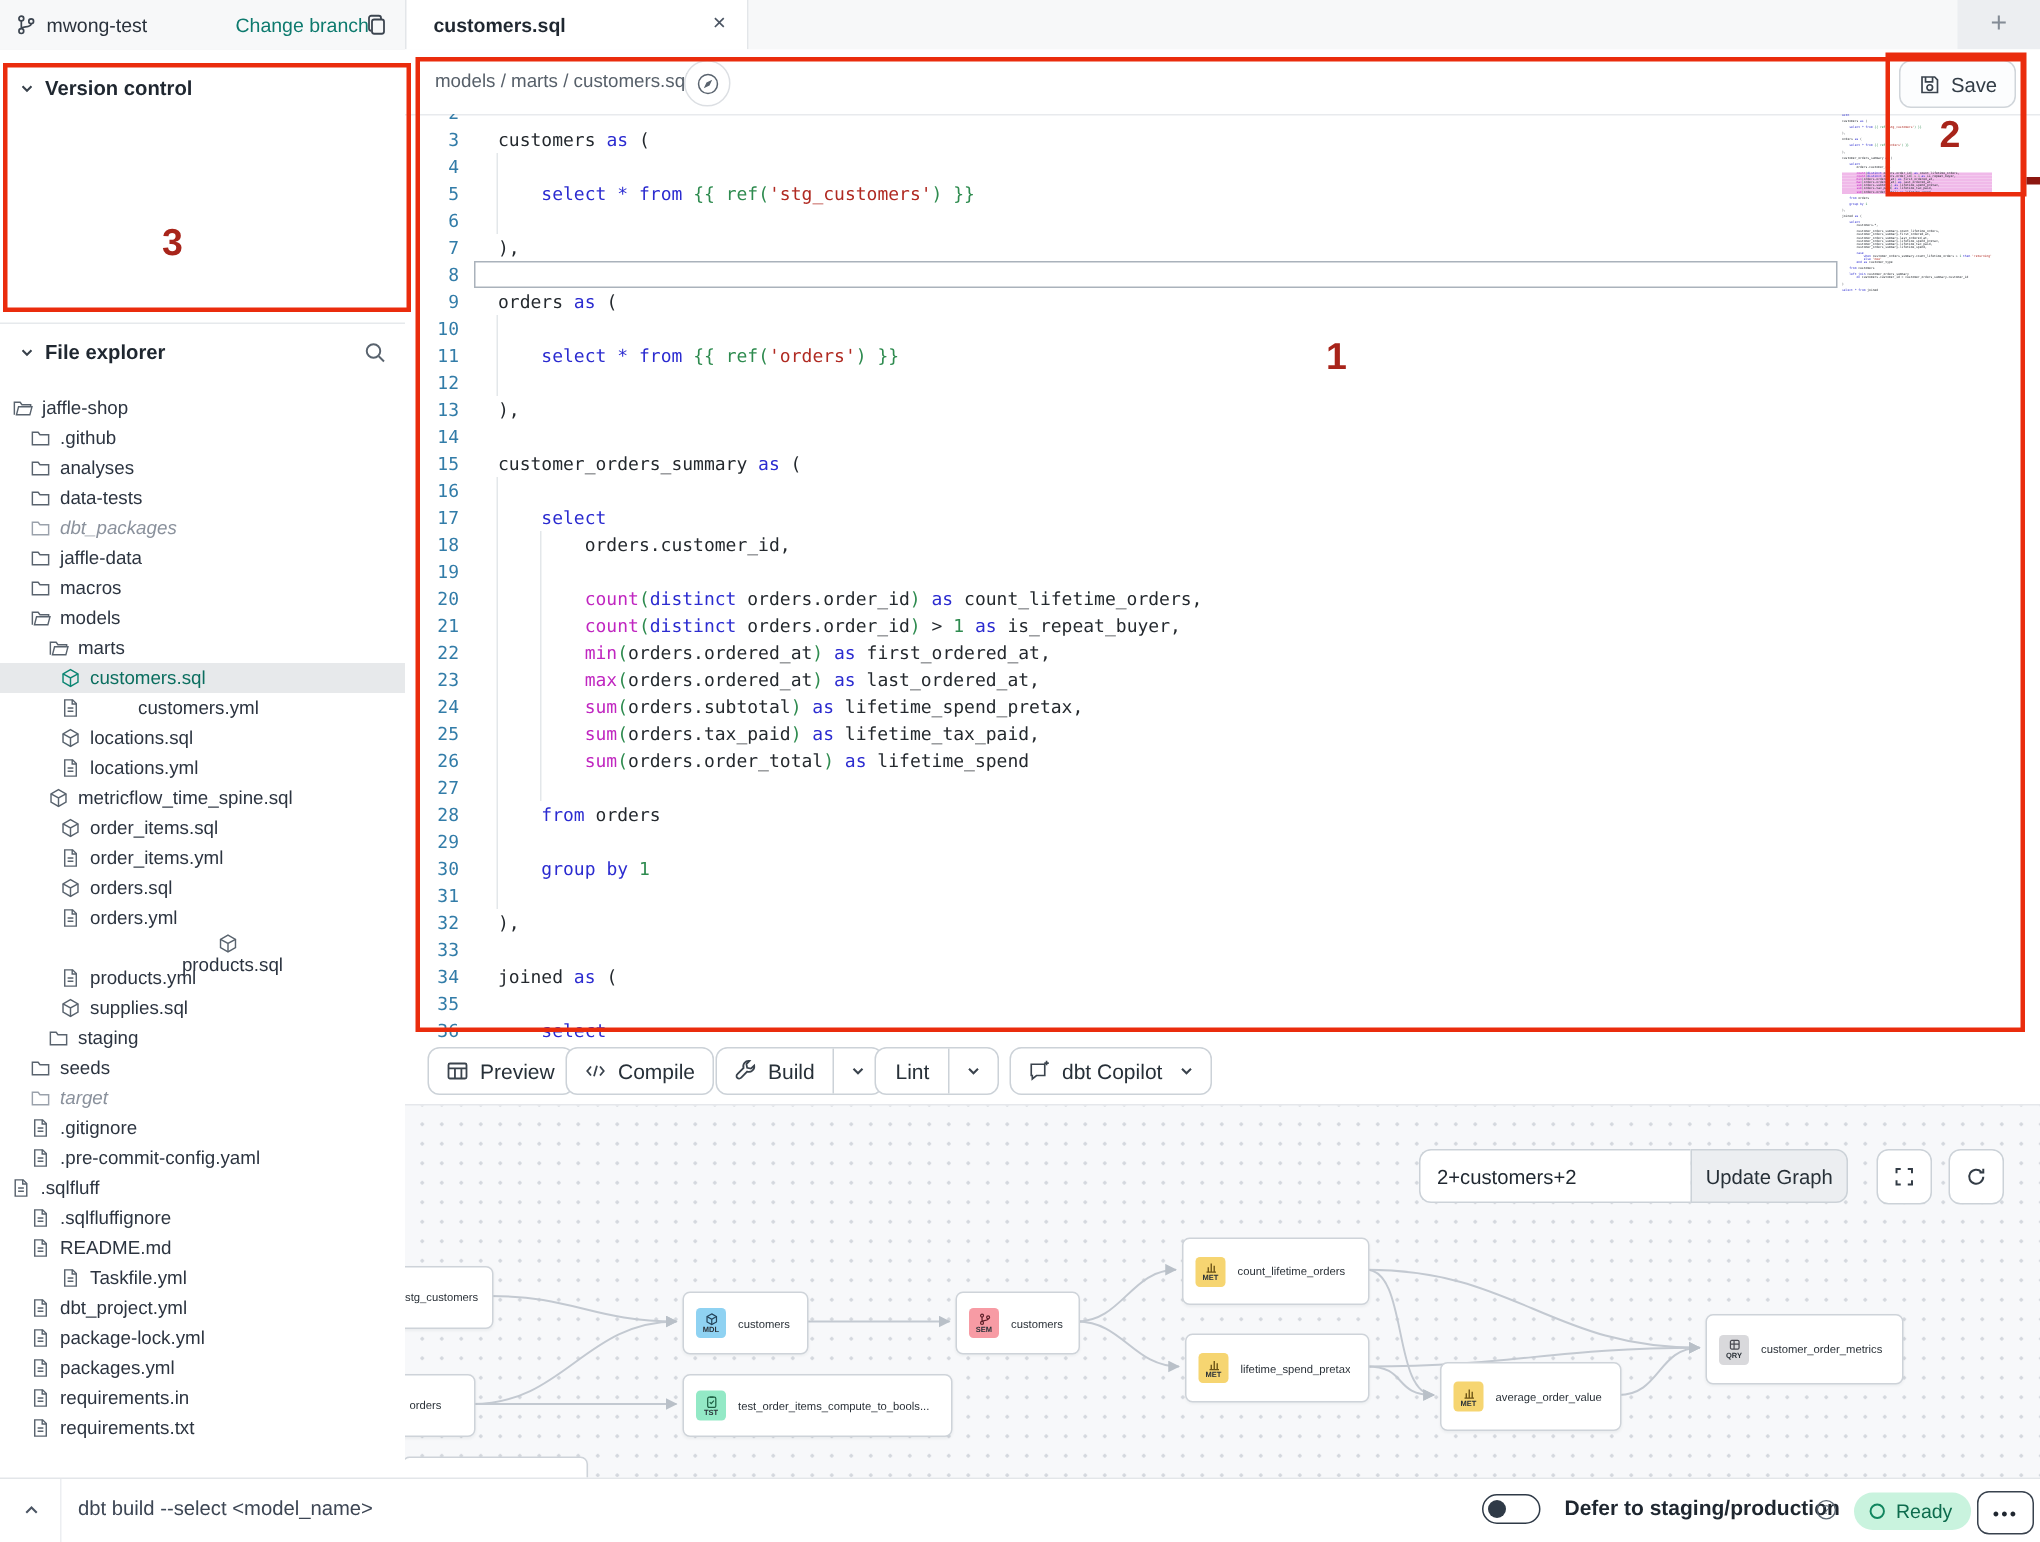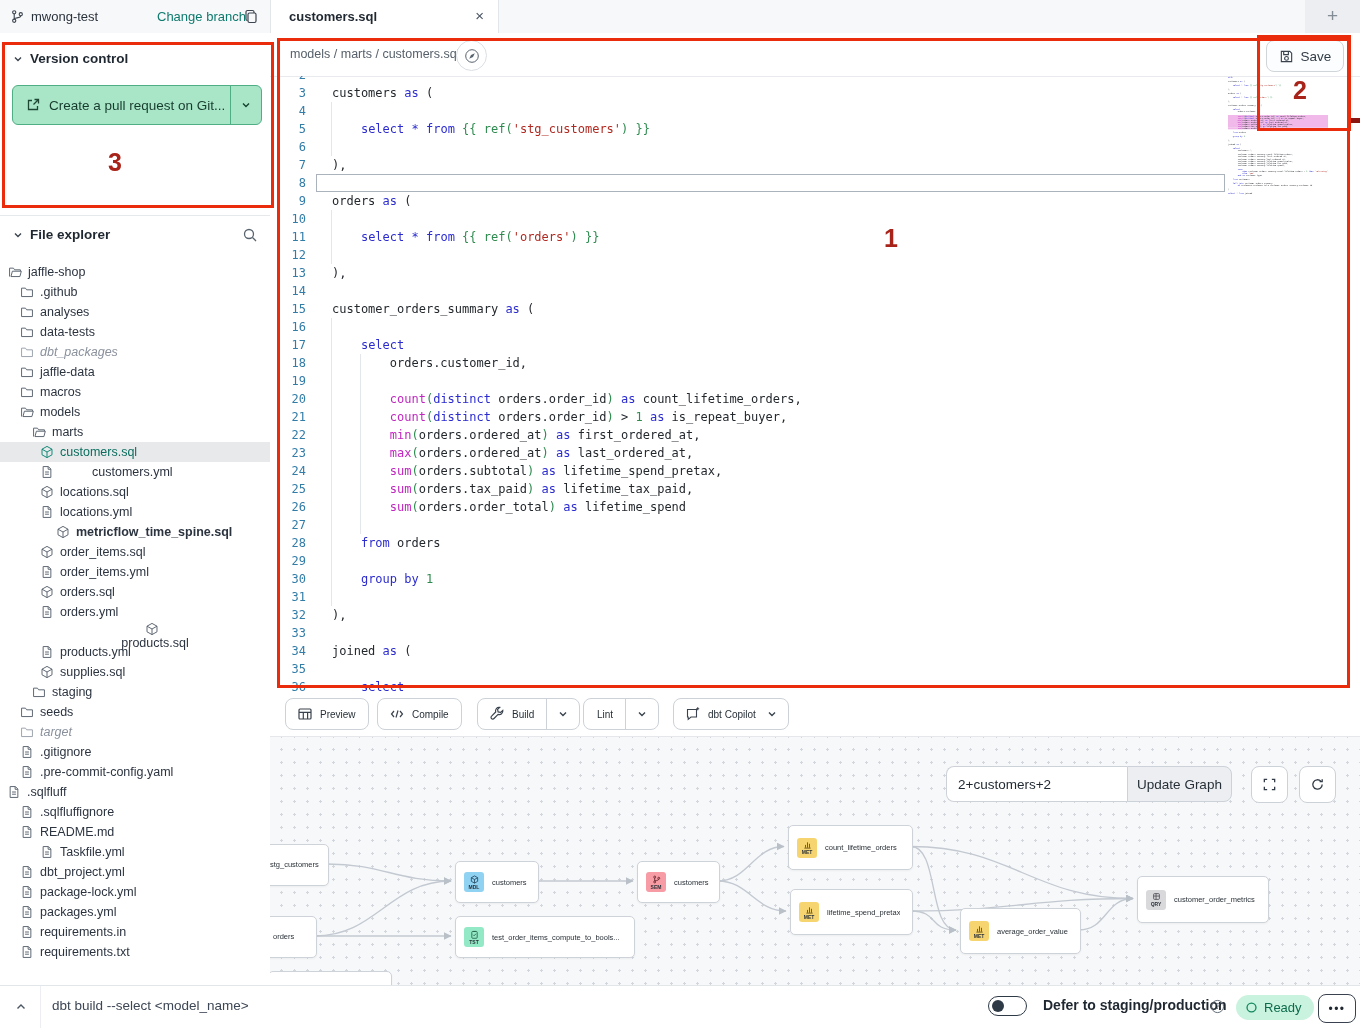--- a/index.html
+++ b/index.html
@@ -55,21 +55,21 @@
   .cursor-line{position:absolute;left:46px;top:98px;width:909px;height:18px;border:1px solid #aab2bb;box-sizing:border-box}
   .iguide{position:absolute;width:1px;background:#e3e7ea}
   .g1{left:61px;top:26px;height:54px}.g2{left:61px;top:134px;height:54px}
   .g3{left:61px;top:242px;height:288px}.g4{left:90px;top:278px;height:180px}
   .minimap{position:absolute;left:958px;top:0;width:100px;height:120px;overflow:hidden}
   .mm-inner{width:300px;transform:scale(.3333);transform-origin:0 0;font-family:"DejaVu Sans Mono",monospace;font-size:6px;line-height:6.15px}
   .mm-line{height:6.15px;white-space:pre}
   .mm-hl{background:#f0b9e9}
   
   .toolrow{position:absolute;left:270px;top:692px;width:1090px;height:44px;background:#fff}
-  .tbtn{position:absolute;top:6px;height:32px;border:1px solid #ccd2d8;border-radius:8px;background:#fff;display:flex;align-items:center;box-sizing:border-box;font-size:10px;color:#273038;cursor:pointer}
+  .tbtn{position:absolute;top:6px;height:32px;border:1px solid #ccd2d8;border-radius:8px;background:#fff;display:flex;align-items:center;box-sizing:border-box;font-size:14px;color:#273038;cursor:pointer}
   .tbtn .ic{width:16px;height:16px;margin:0 7px 0 11px}
   .tbtn .txt{margin-right:12px}
   .tbtn .split{width:32px;height:100%;border-left:1px solid #ccd2d8;display:flex;align-items:center;justify-content:center}
   .ptabs{position:absolute;left:556px;top:0;height:44px;display:flex}
   .ptab{padding:0 14px;height:41px;line-height:41px;font-size:13.5px;color:#1f2730;cursor:pointer}
   .ptab.active{border-bottom:3px solid #6a727c}
   
   .lineage{position:absolute;left:270px;top:736px;width:1090px;height:249px;background:#f7f8fa;border-top:1px solid #e5e7eb;overflow:hidden;
     background-image:radial-gradient(circle,#d3d7dd 1px,rgba(0,0,0,0) 1.2px);background-size:13px 13px;background-position:5px 6px;}
   .lin-controls{position:absolute;left:676px;top:29px;display:flex}
@@ -135,36 +135,20 @@
 
 <div class="sidebar">
   <div class="sec-head vc-head">
     <span class="chev">
       <svg viewBox="0 0 12 12" fill="none" stroke="#3a434d" stroke-width="1.4">
           <path d="M3 4.5 6 7.5 9 4.5"></path>
         </svg>
     </span>
     <span>Version control</span>
   </div>
-  <div class="pr-btn">
-    <div class="pr-main">
-      <span class="ei">
-        <svg viewBox="0 0 16 16" fill="none" stroke="#1e4733" stroke-width="1.3">
-            <path d="M7 3.5H3.5v9h9V9"></path>
-            <path d="M9.5 2.5h4v4M13 3 8.5 7.5"></path>
-          </svg>
-      </span>
-      <span class="t">Create a pull request on Git...</span>
-    </div>
-    <div class="pr-split">
-      <svg width="12" height="12" viewBox="0 0 12 12" fill="none" stroke="#14432e" stroke-width="1.4">
-          <path d="M3 4.5 6 7.5 9 4.5"></path>
-        </svg>
-    </div>
-  </div>
   <div class="sb-divider"></div>
   <div class="sec-head fe-head">
     <span class="chev">
       <svg viewBox="0 0 12 12" fill="none" stroke="#3a434d" stroke-width="1.4">
           <path d="M3 4.5 6 7.5 9 4.5"></path>
         </svg>
     </span>
     <span>File explorer</span>
     <span class="fe-search">
       <svg viewBox="0 0 16 16" fill="none" stroke="#59636e" stroke-width="1.3">
@@ -278,21 +262,21 @@
       </div>
       <div class="trow" style="padding-left: 40px;">
         <span class="ic">
           <svg viewBox="0 0 16 16" fill="none" stroke="currentColor" stroke-width="1.1">
             <path d="M3.6 1.8h6l2.8 2.8v9.6H3.6z"></path>
             <path d="M9.3 1.8v3.1h3.1M5.8 8h4.4M5.8 10.5h4.4"></path>
           </svg>
         </span>
         <span>locations.yml</span>
       </div>
-      <div class="trow" style="padding-left: 56px; font-weight: bold;">
+      <div class="trow" style="padding-left: 32px;">
         <span class="ic">
           <svg viewBox="0 0 16 16" fill="none" stroke="currentColor" stroke-width="1.1">
             <path d="M8 1.6 13.7 4.8v6.4L8 14.4 2.3 11.2V4.8z"></path>
             <path d="M2.3 4.8 8 8l5.7-3.2M8 8v6.4"></path>
           </svg>
         </span>
         <span>metricflow_time_spine.sql</span>
       </div>
       <div class="trow" style="padding-left: 40px;">
         <span class="ic">

